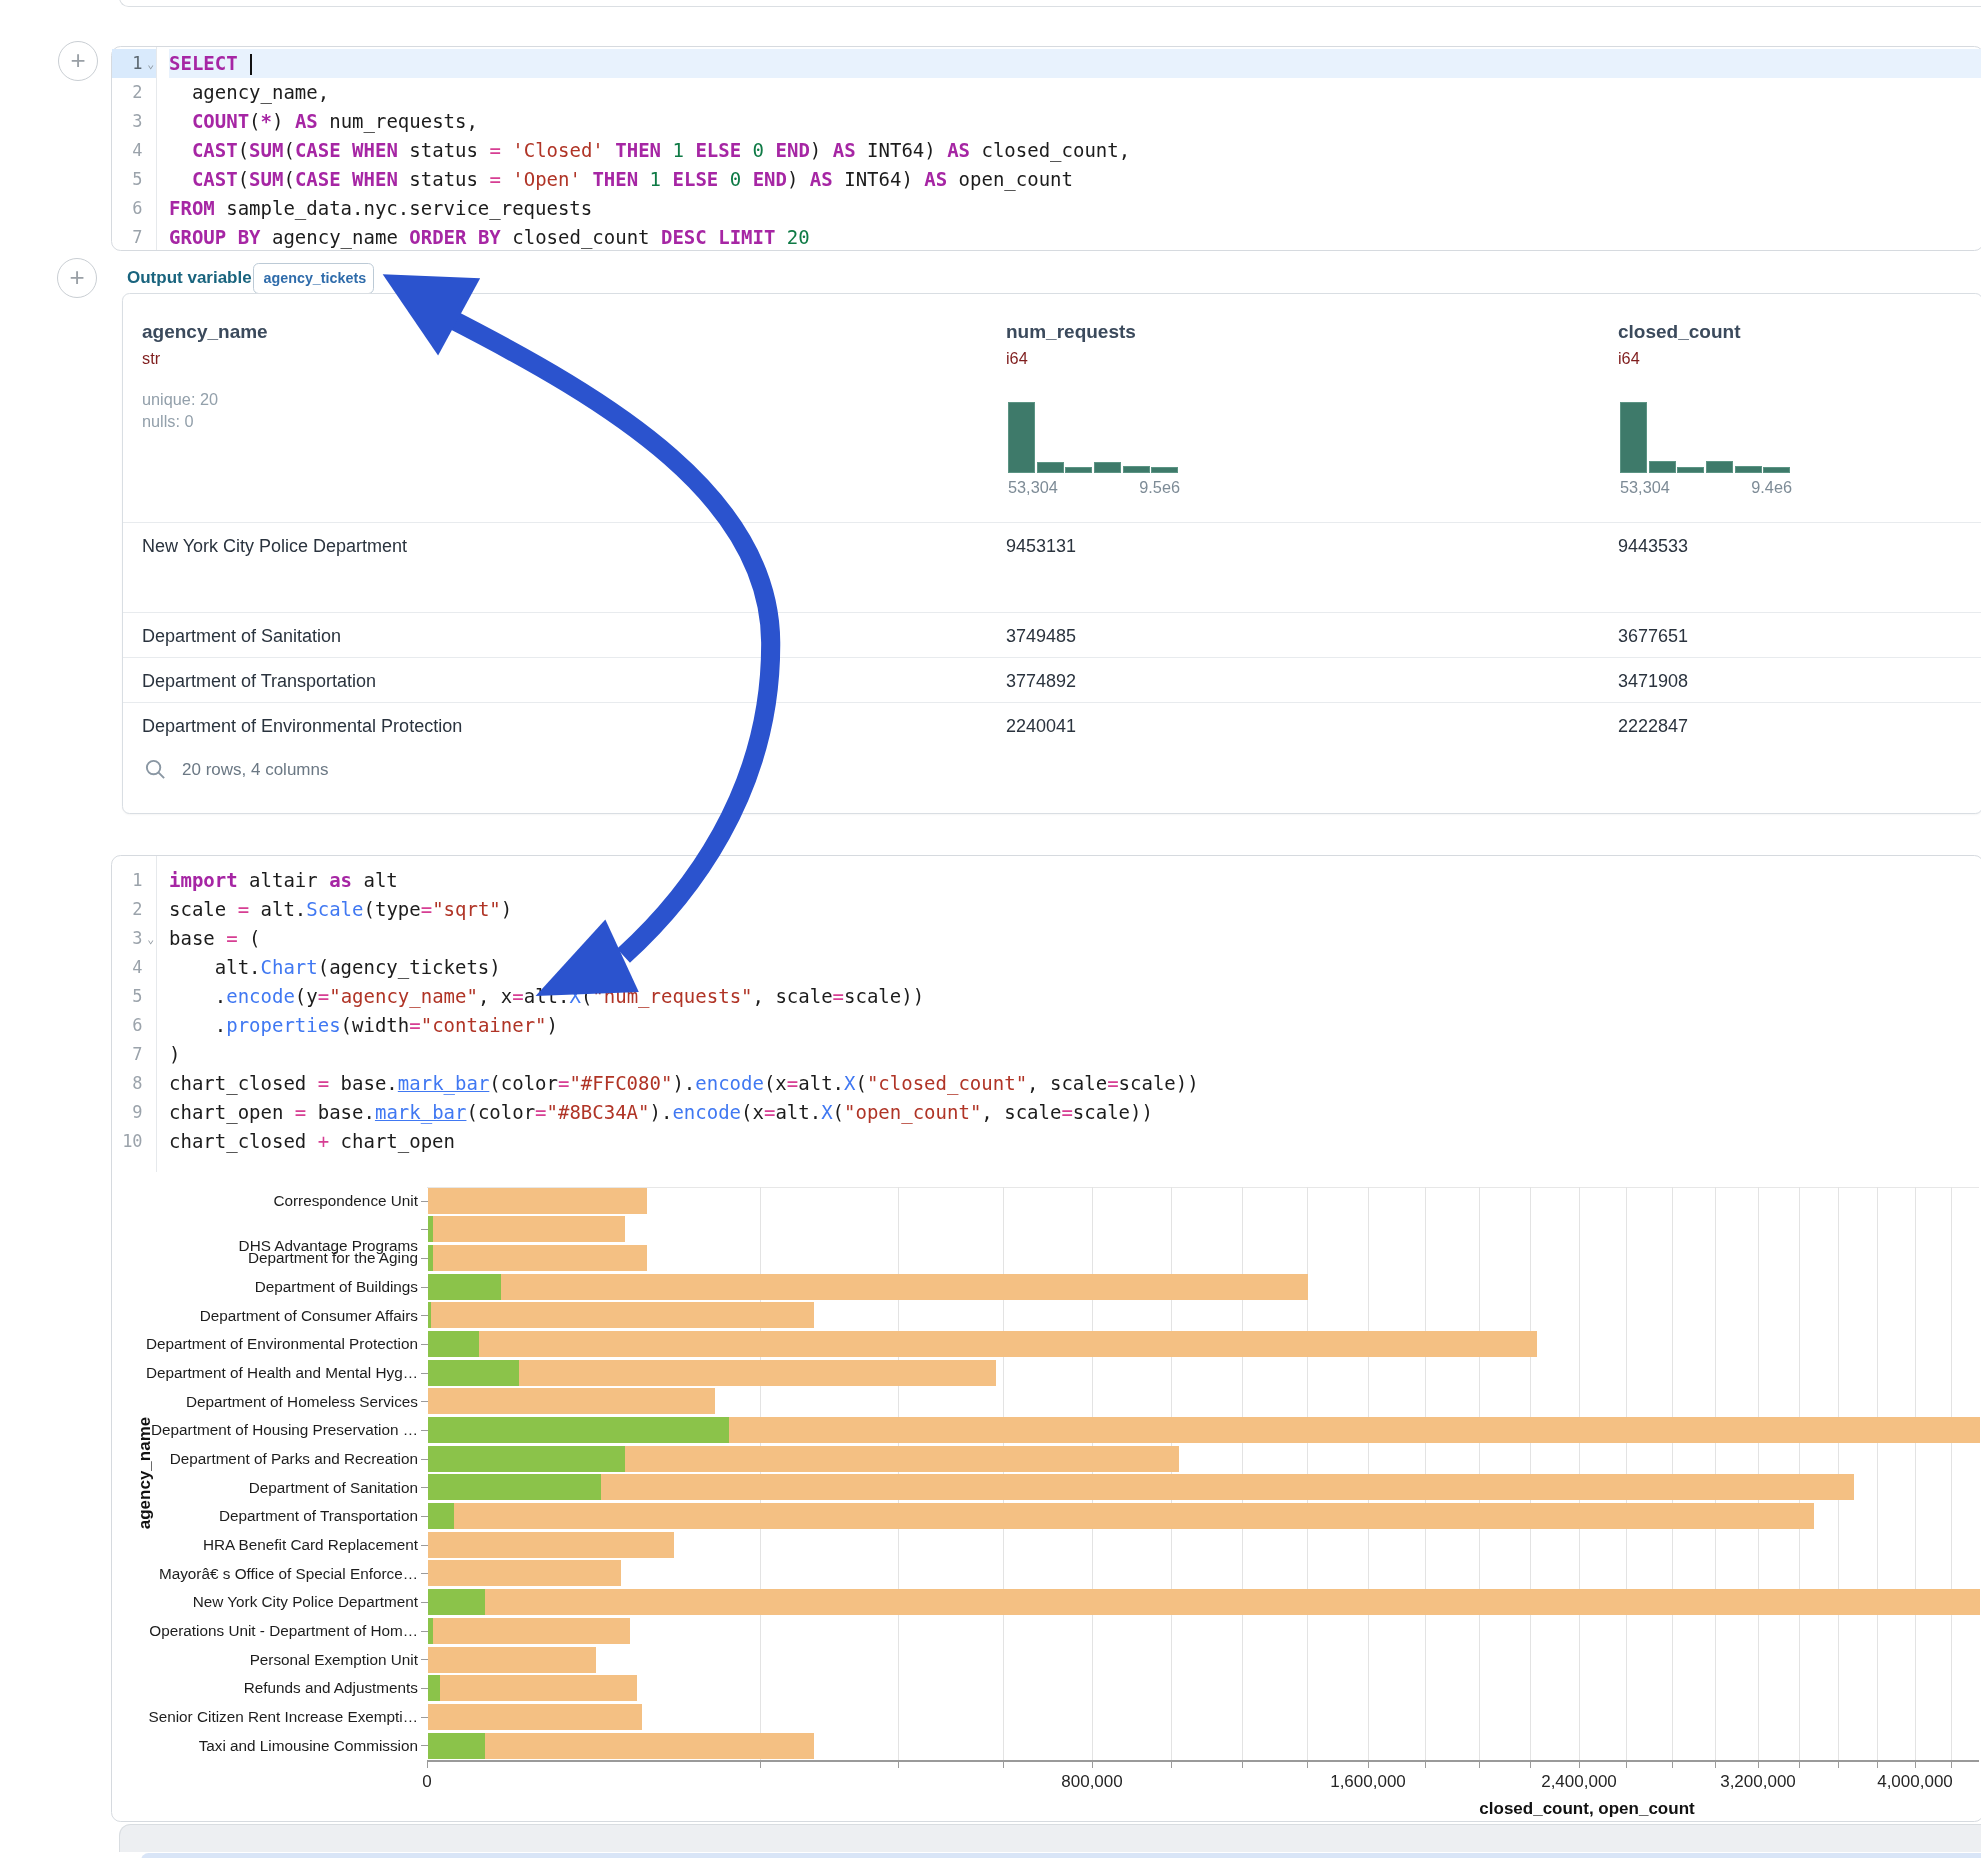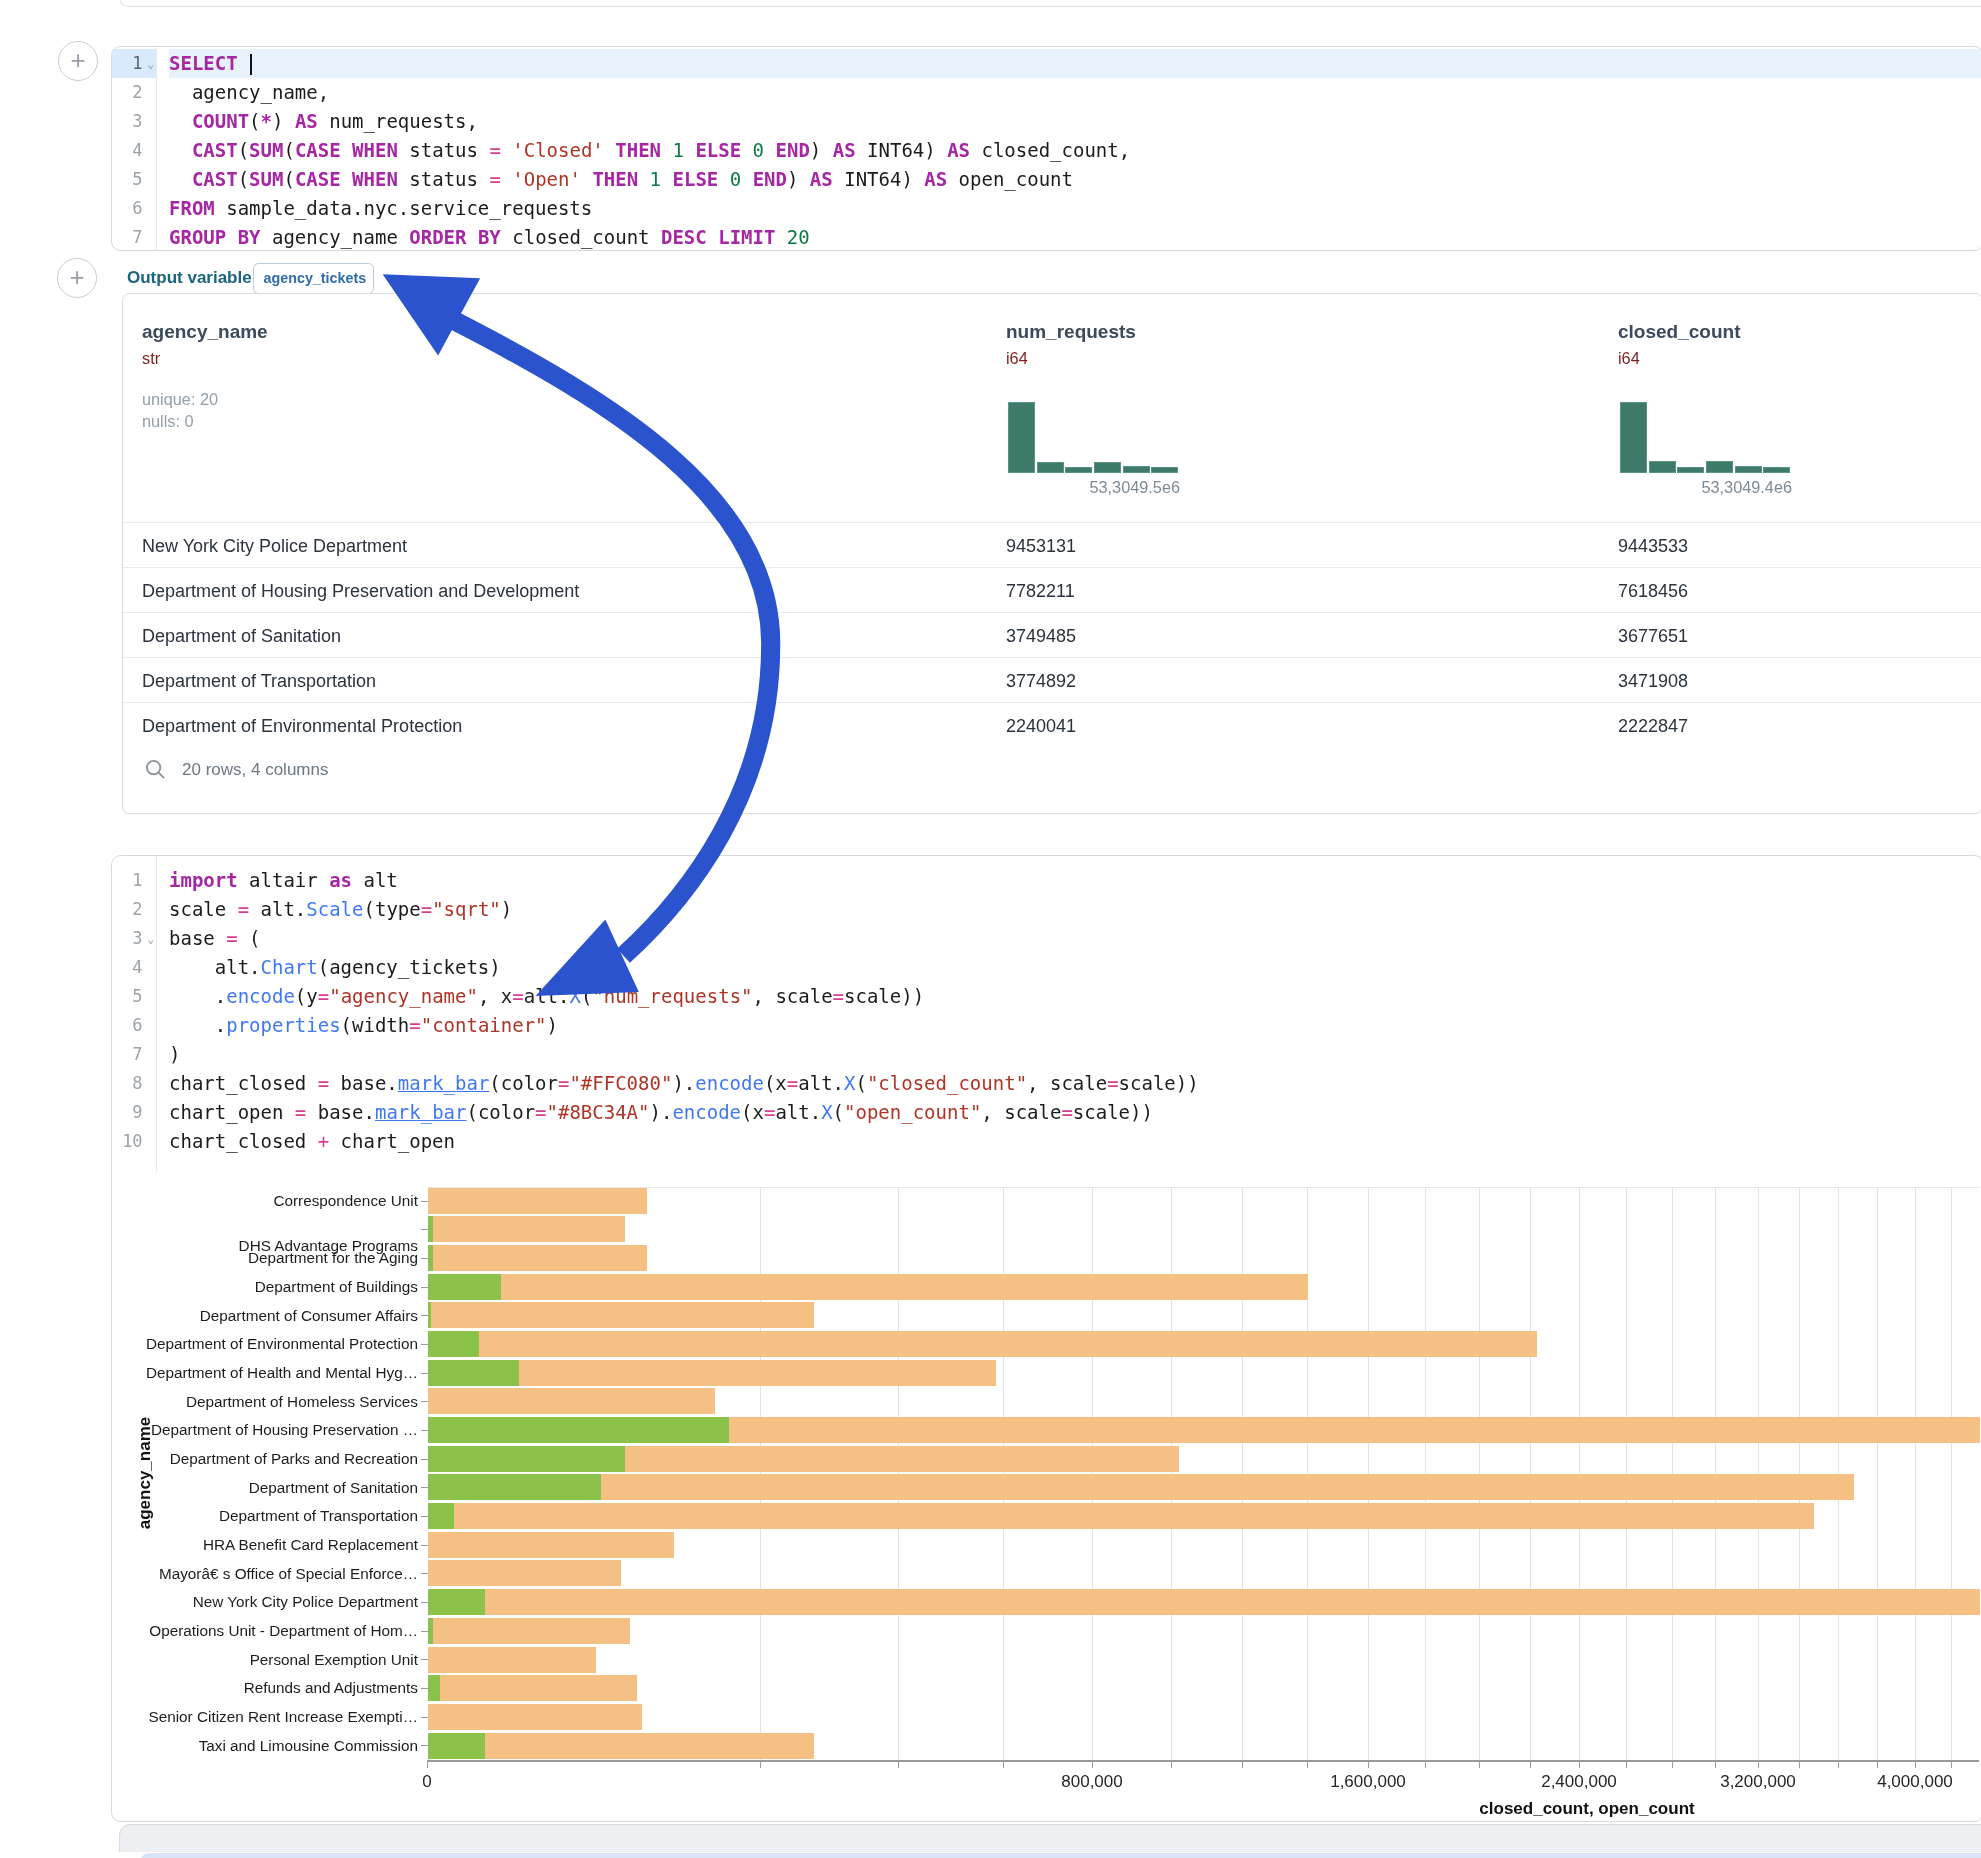--- a/index.html
+++ b/index.html
@@ -31,21 +31,21 @@
   .outlabel{font-size:17px;font-weight:bold;color:#19647e;}
   .pill{height:29px;line-height:29px;border:1.4px solid #bccad6;border-radius:5.7px;background:#fff;
         color:#2f6cab;font-weight:bold;font-size:14.3px;padding-left:9.6px;overflow:hidden;white-space:nowrap;}
   
   .card{background:#fff;border:1px solid #d9dee3;border-radius:7.6px;box-shadow:0 1px 1.9px rgba(0,0,0,.04);}
   .colname{font-size:19px;font-weight:bold;color:#3b4a5c;}
   .coltype{font-size:16.3px;color:#7f1d1d;}
   .colstat{font-size:16.3px;color:#93a0ab;}
   .hist{position:absolute;width:172px;height:71px;}
   .hist .bar{position:absolute;bottom:0;width:27px;background:#3e7a6a;border:1px solid #5c9484;box-sizing:border-box;}
-  .histlabels{position:absolute;width:172px;display:flex;justify-content:flex-end;
+  .histlabels{position:absolute;width:172px;display:flex;justify-content:space-between;
               font-size:16.3px;color:#7d8b96;}
   .trow{position:absolute;left:0;right:0;height:45px;border-top:1px solid #e8ebee;}
   .tcell{position:absolute;top:50%;transform:translateY(-50%);font-size:18px;color:#2a333e;white-space:nowrap;}
   .footer-text{font-size:17px;color:#6b7884;}
   
   .gridline{position:absolute;width:1px;background:#e3e3e3;}
   .ylab{position:absolute;width:315px;text-align:right;font-size:15.3px;color:#1d1d1d;white-space:nowrap;}
   .ytick{position:absolute;width:6.7px;height:1px;background:#9b9b9b;}
   .xtick{position:absolute;width:1px;height:5.7px;background:#9b9b9b;}
   .xlab{position:absolute;transform:translateX(-50%);font-size:17px;color:#262626;}
@@ -117,25 +117,20 @@
       <div class="histlabels" style="left: 1497px; top: 184px;">
         <span>53,304</span>
         <span>9.4e6</span>
       </div>
     </div>
   <div id="tbl-rows" style="position:absolute;left:0;top:228px;right:0;height:225px;">
       <div class="trow" style="top: 0px;">
         <div class="tcell" style="left: 19px;">New York City Police Department</div>
         <div class="tcell" style="left: 883px;">9453131</div>
         <div class="tcell" style="left: 1495px;">9443533</div>
-      </div>
-      <div class="trow" style="top: 45px;">
-        <div class="tcell" style="left: 19px;">Department of Housing Preservation and Development</div>
-        <div class="tcell" style="left: 883px;">7782211</div>
-        <div class="tcell" style="left: 1495px;">7618456</div>
       </div>
       <div class="trow" style="top: 90px;">
         <div class="tcell" style="left: 19px;">Department of Sanitation</div>
         <div class="tcell" style="left: 883px;">3749485</div>
         <div class="tcell" style="left: 1495px;">3677651</div>
       </div>
       <div class="trow" style="top: 135px;">
         <div class="tcell" style="left: 19px;">Department of Transportation</div>
         <div class="tcell" style="left: 883px;">3774892</div>
         <div class="tcell" style="left: 1495px;">3471908</div>

